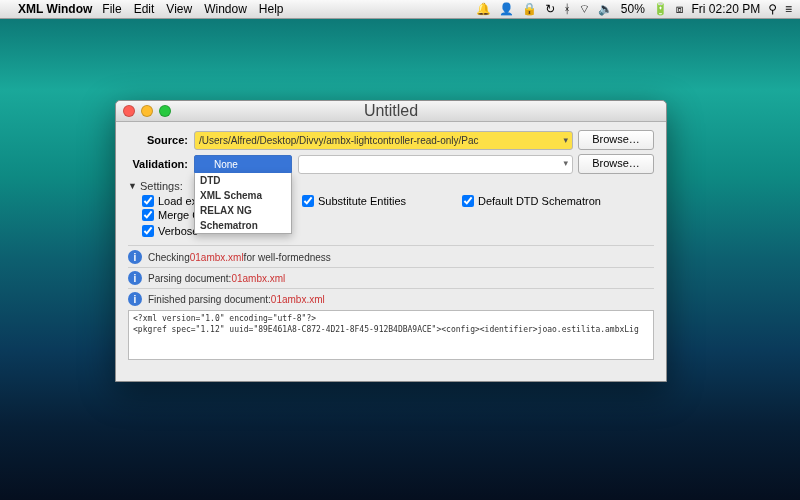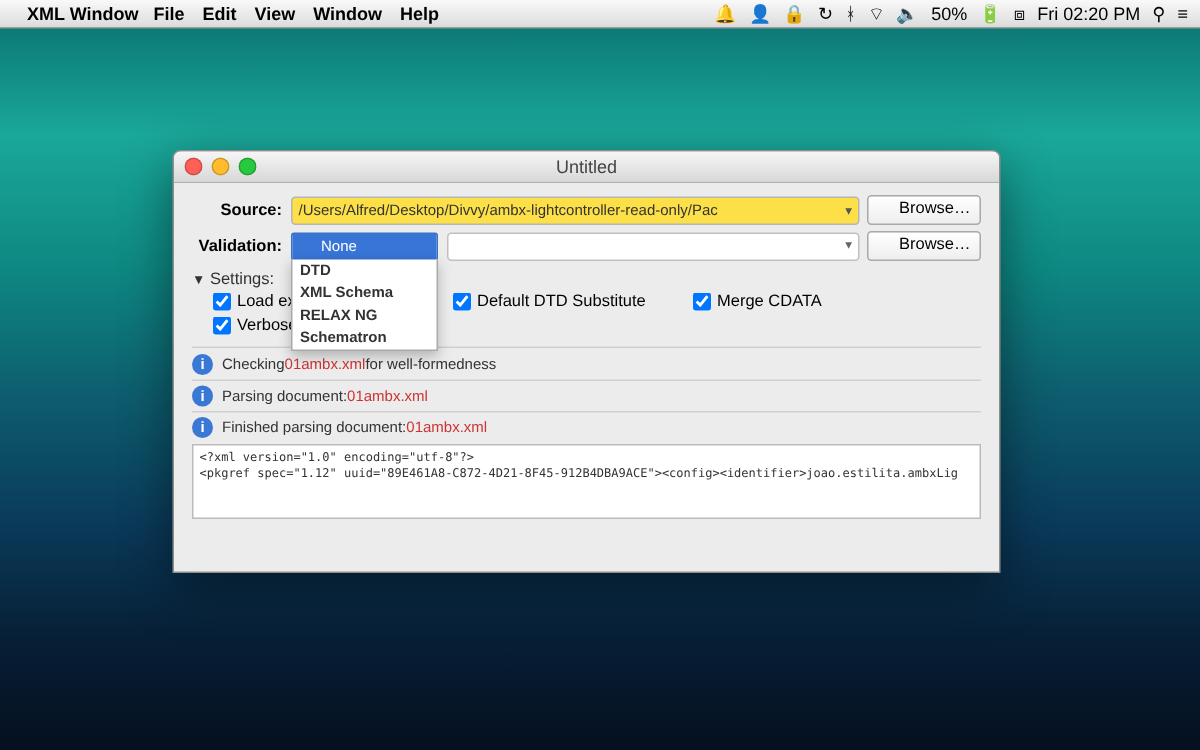--- a/index.html
+++ b/index.html
@@ -1,36 +1,36 @@
 <!DOCTYPE html>
 <html><head>
 <meta charset="utf-8">
 <style>
 html,body{margin:0;padding:0;width:800px;height:500px;overflow:hidden;font-family:"Lucida Grande","Helvetica Neue",Arial,sans-serif;font-size:11px;color:#000;}
 body{background:linear-gradient(180deg,#0a6d6e 0%,#1aa89a 18%,#0e8a83 35%,#0d5f6f 52%,#0a3a5a 70%,#071f36 85%,#050f1f 100%);}
 
 .menubar{height:18px;background:linear-gradient(#f9f9f9,#dcdcdc);border-bottom:1px solid #9b9b9b;display:flex;align-items:center;padding:0 8px 0 10px;font-size:12px;color:#000;}
 .menubar .apple{font-size:13px;margin-right:8px;}
 .menubar .app{font-weight:bold;margin-right:10px;}
-.menubar .m{margin-right:12px;font-weight:bold;}
+.menubar .m{margin-right:12px;}
 .menubar .spacer{flex:1;}
 .menubar .ric{margin-left:8px;font-size:12px;}
 
 .win{position:absolute;left:115px;top:100px;width:550px;height:280px;border:1px solid #8e8e8e;border-radius:5px 5px 0 0;background:#ececec;box-shadow:0 10px 35px rgba(0,0,0,0.45);}
 .titlebar{height:20px;background:linear-gradient(#f6f6f6,#d8d8d8);border-bottom:1px solid #b0b0b0;border-radius:5px 5px 0 0;display:flex;align-items:center;position:relative;}
 .traffic{display:flex;gap:6px;margin-left:7px;}
 .t{width:10px;height:10px;border-radius:50%;border:0.5px solid rgba(0,0,0,0.2);}
 .t.r{background:#ff5f57;} .t.y{background:#ffbd2e;} .t.g{background:#28c940;}
-.titlebar .title{position:absolute;left:0;right:0;text-align:center;font-size:12px;color:#444;}
+.titlebar .title{position:absolute;left:0;right:0;text-align:center;font-size:16px;color:#444;}
 .body{padding:8px 12px 10px 12px;}
 .row{display:flex;align-items:center;margin-bottom:4px;}
 .lbl{width:60px;text-align:right;margin-right:6px;font-size:11px;font-weight:bold;}
 .src{flex:1;height:17px;background:#fde047;border:1px solid #b5b5b5;border-radius:3px;font-size:10px;padding:0 4px;line-height:17px;overflow:hidden;white-space:nowrap;color:#333;display:flex;align-items:center;}
 .src .dd{margin-left:auto;font-size:9px;color:#555;}
-.btn{height:18px;min-width:62px;border:1px solid #aaa;border-radius:3px;background:linear-gradient(#fff,#eee);margin-left:5px;font-size:11px;text-align:right;line-height:16px;padding:0 6px;}
+.btn{height:18px;min-width:62px;border:1px solid #aaa;border-radius:3px;background:linear-gradient(#fff,#eee);margin-left:5px;font-size:11px;text-align:center;line-height:16px;padding:0 6px;}
 .btn.primary{background:linear-gradient(#bfe1ff,#8dc6ff);border-color:#5b98d6;}
 .valsel{position:relative;width:96px;height:17px;border:1px solid #3b71c6;background:#fff;border-radius:2px;}
 .valsel .cur{display:block;height:31px;line-height:17px;padding:0 19px;background:#3875d7;color:#fff;font-size:10px;}
 .valopts{position:absolute;top:17px;left:-1px;width:96px;background:#fff;border:1px solid #aaa;border-top:none;box-shadow:0 3px 8px rgba(0,0,0,0.25);z-index:5;}
 .valopts div{padding:2px 5px;font-size:10px;color:#333;font-weight:bold;}
 .schemafield{flex:1;height:17px;border:1px solid #c0c0c0;border-radius:3px;background:#fff;margin-left:6px;position:relative;}
 .schemafield .dd{position:absolute;right:4px;top:2px;font-size:9px;color:#666;}
 .settings{margin-top:6px;}
 .disclos{display:flex;align-items:center;font-size:11px;color:#333;margin-bottom:3px;}
 .disclos .tri{margin-right:3px;font-size:9px;}
@@ -115,21 +115,25 @@
         <span class="tri">▼</span>
         <span>Settings:</span>
       </div>
       <div class="checks">
         <label class="chk">
             <input type="checkbox" checked="" style="">
             <span>Load external DTD</span>
           </label>
         <label class="chk">
             <input type="checkbox" checked="" style="">
-            <span>Default DTD Substitute</span>
+            <span>Substitute Entities</span>
+          </label>
+        <label class="chk">
+            <input type="checkbox" checked="" style="">
+            <span>Default DTD Schematron</span>
           </label>
         <label class="chk">
             <input type="checkbox" checked="" style="">
             <span>Merge CDATA</span>
           </label>
         <div style="width:160px"></div>
         <label class="chk" style="width:480px;margin-top:2px;">
             <input type="checkbox" checked="" style="">
             <span>Verbose</span>
           </label>

